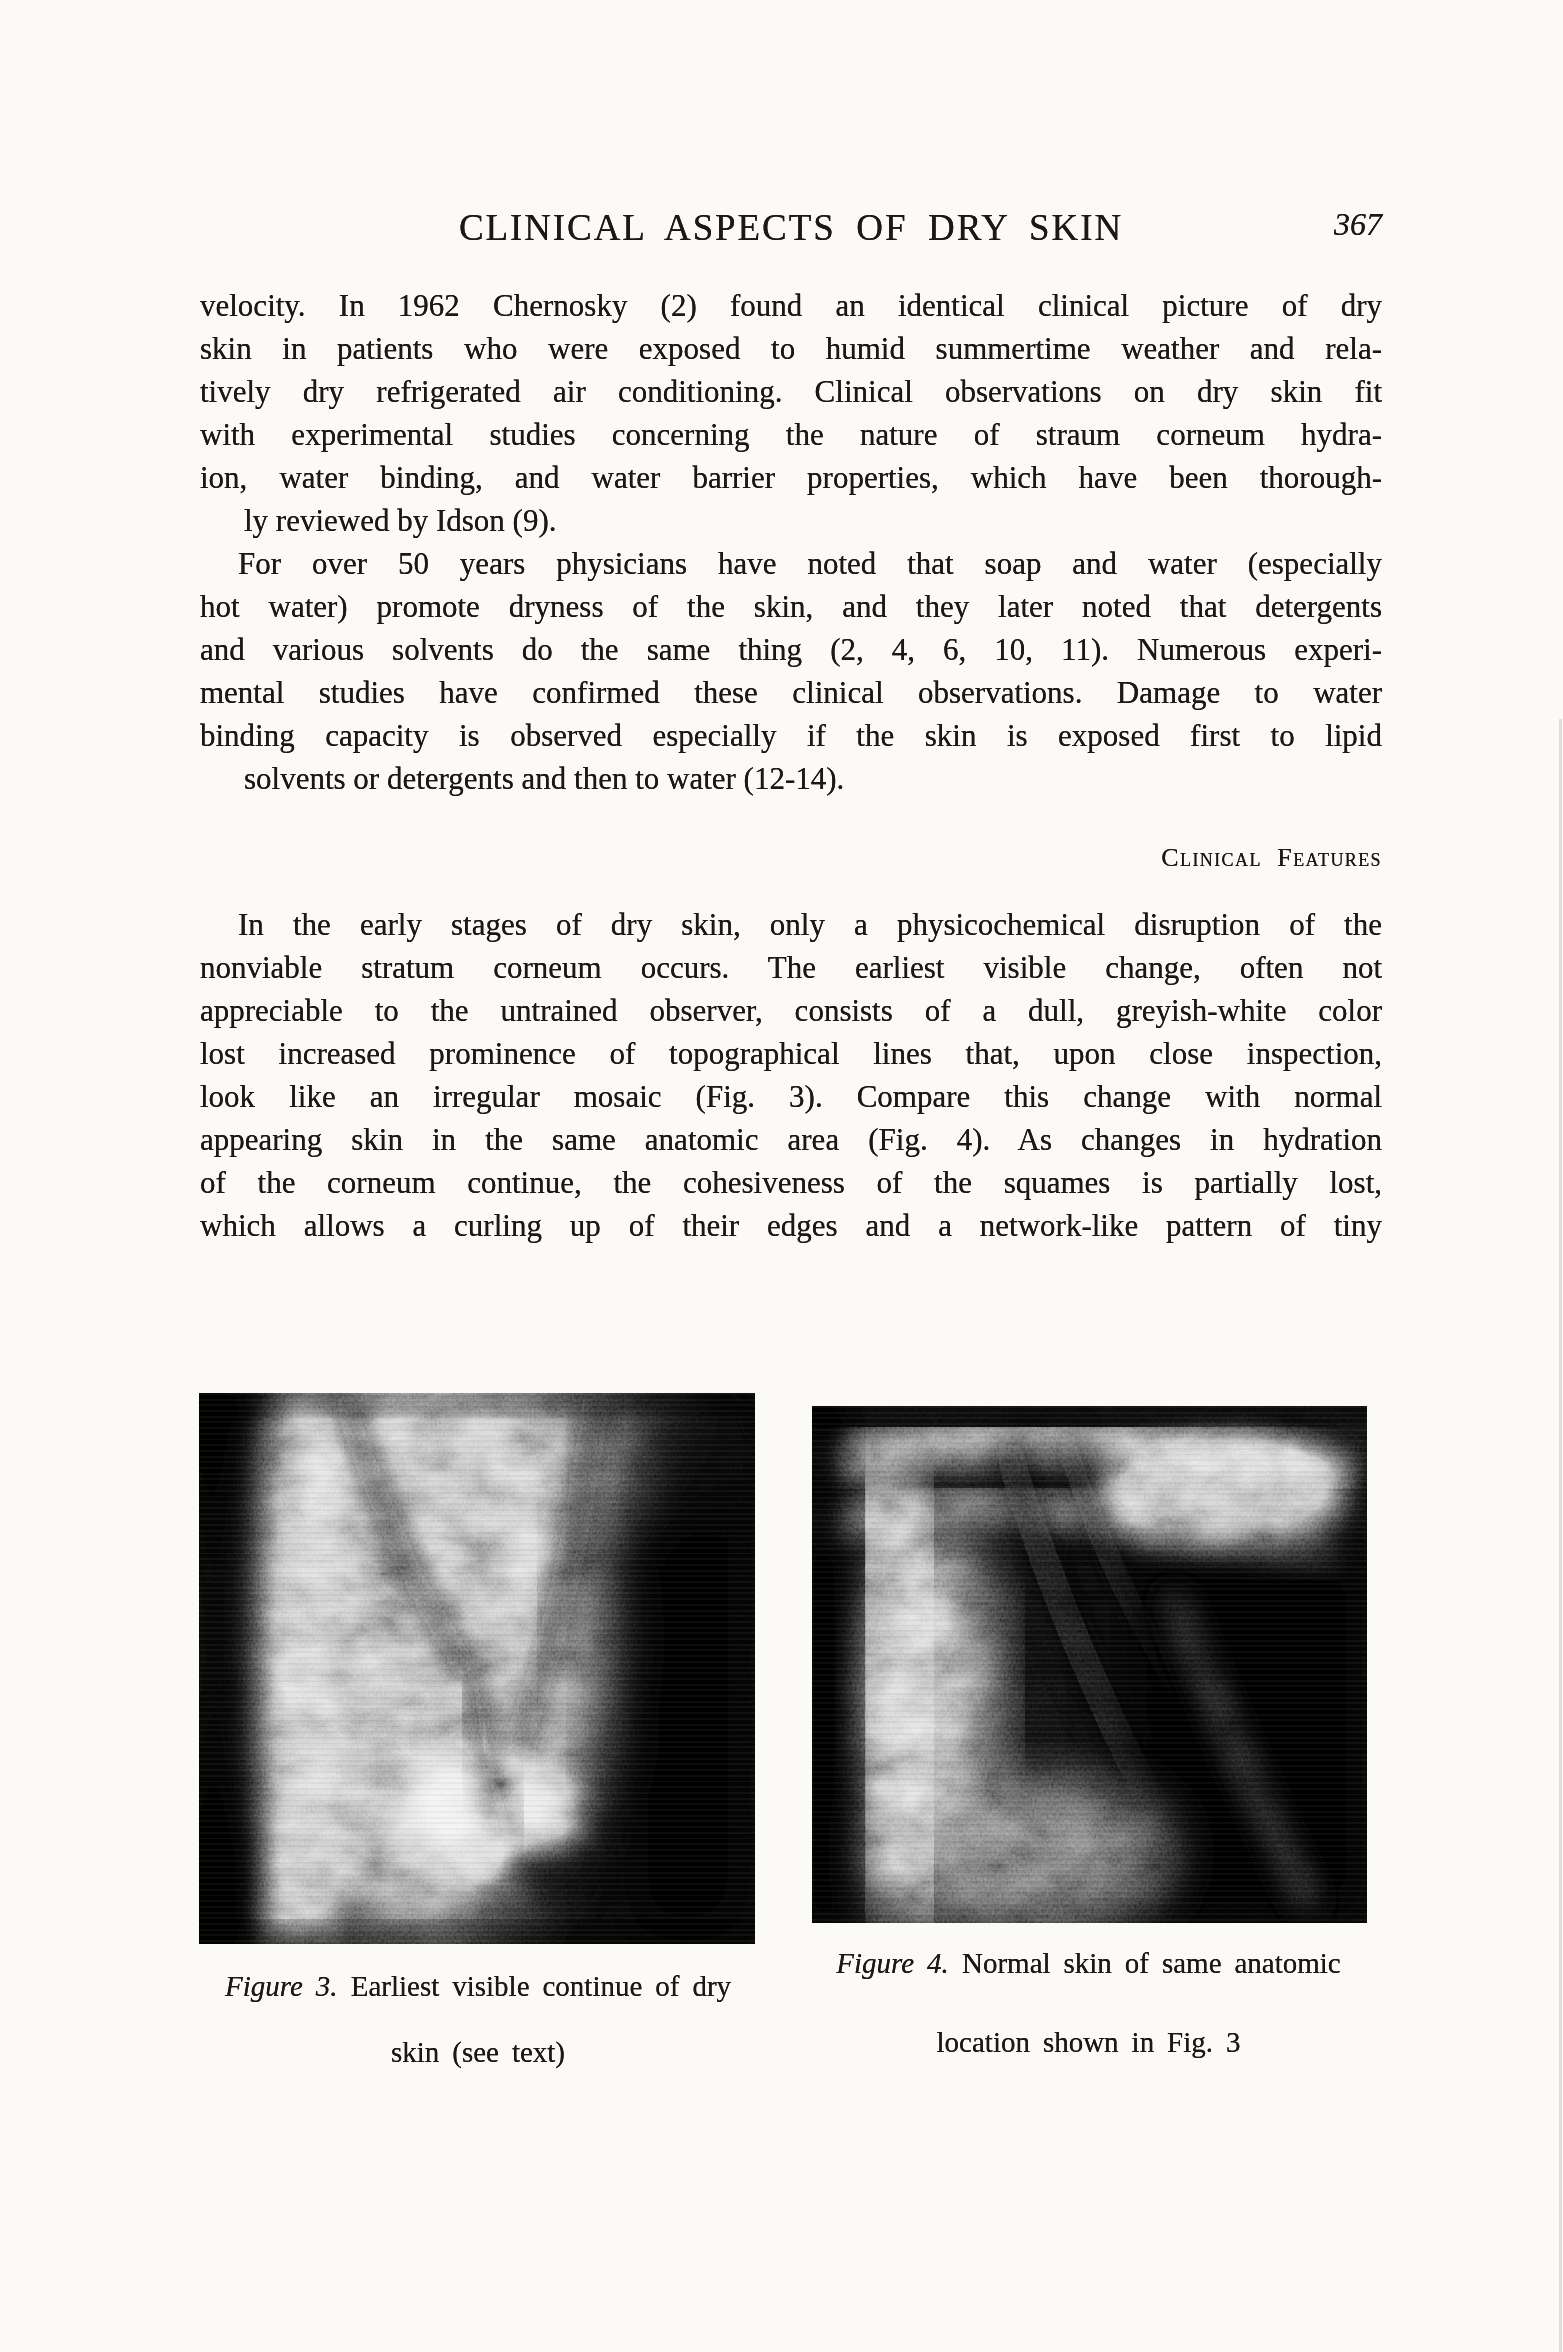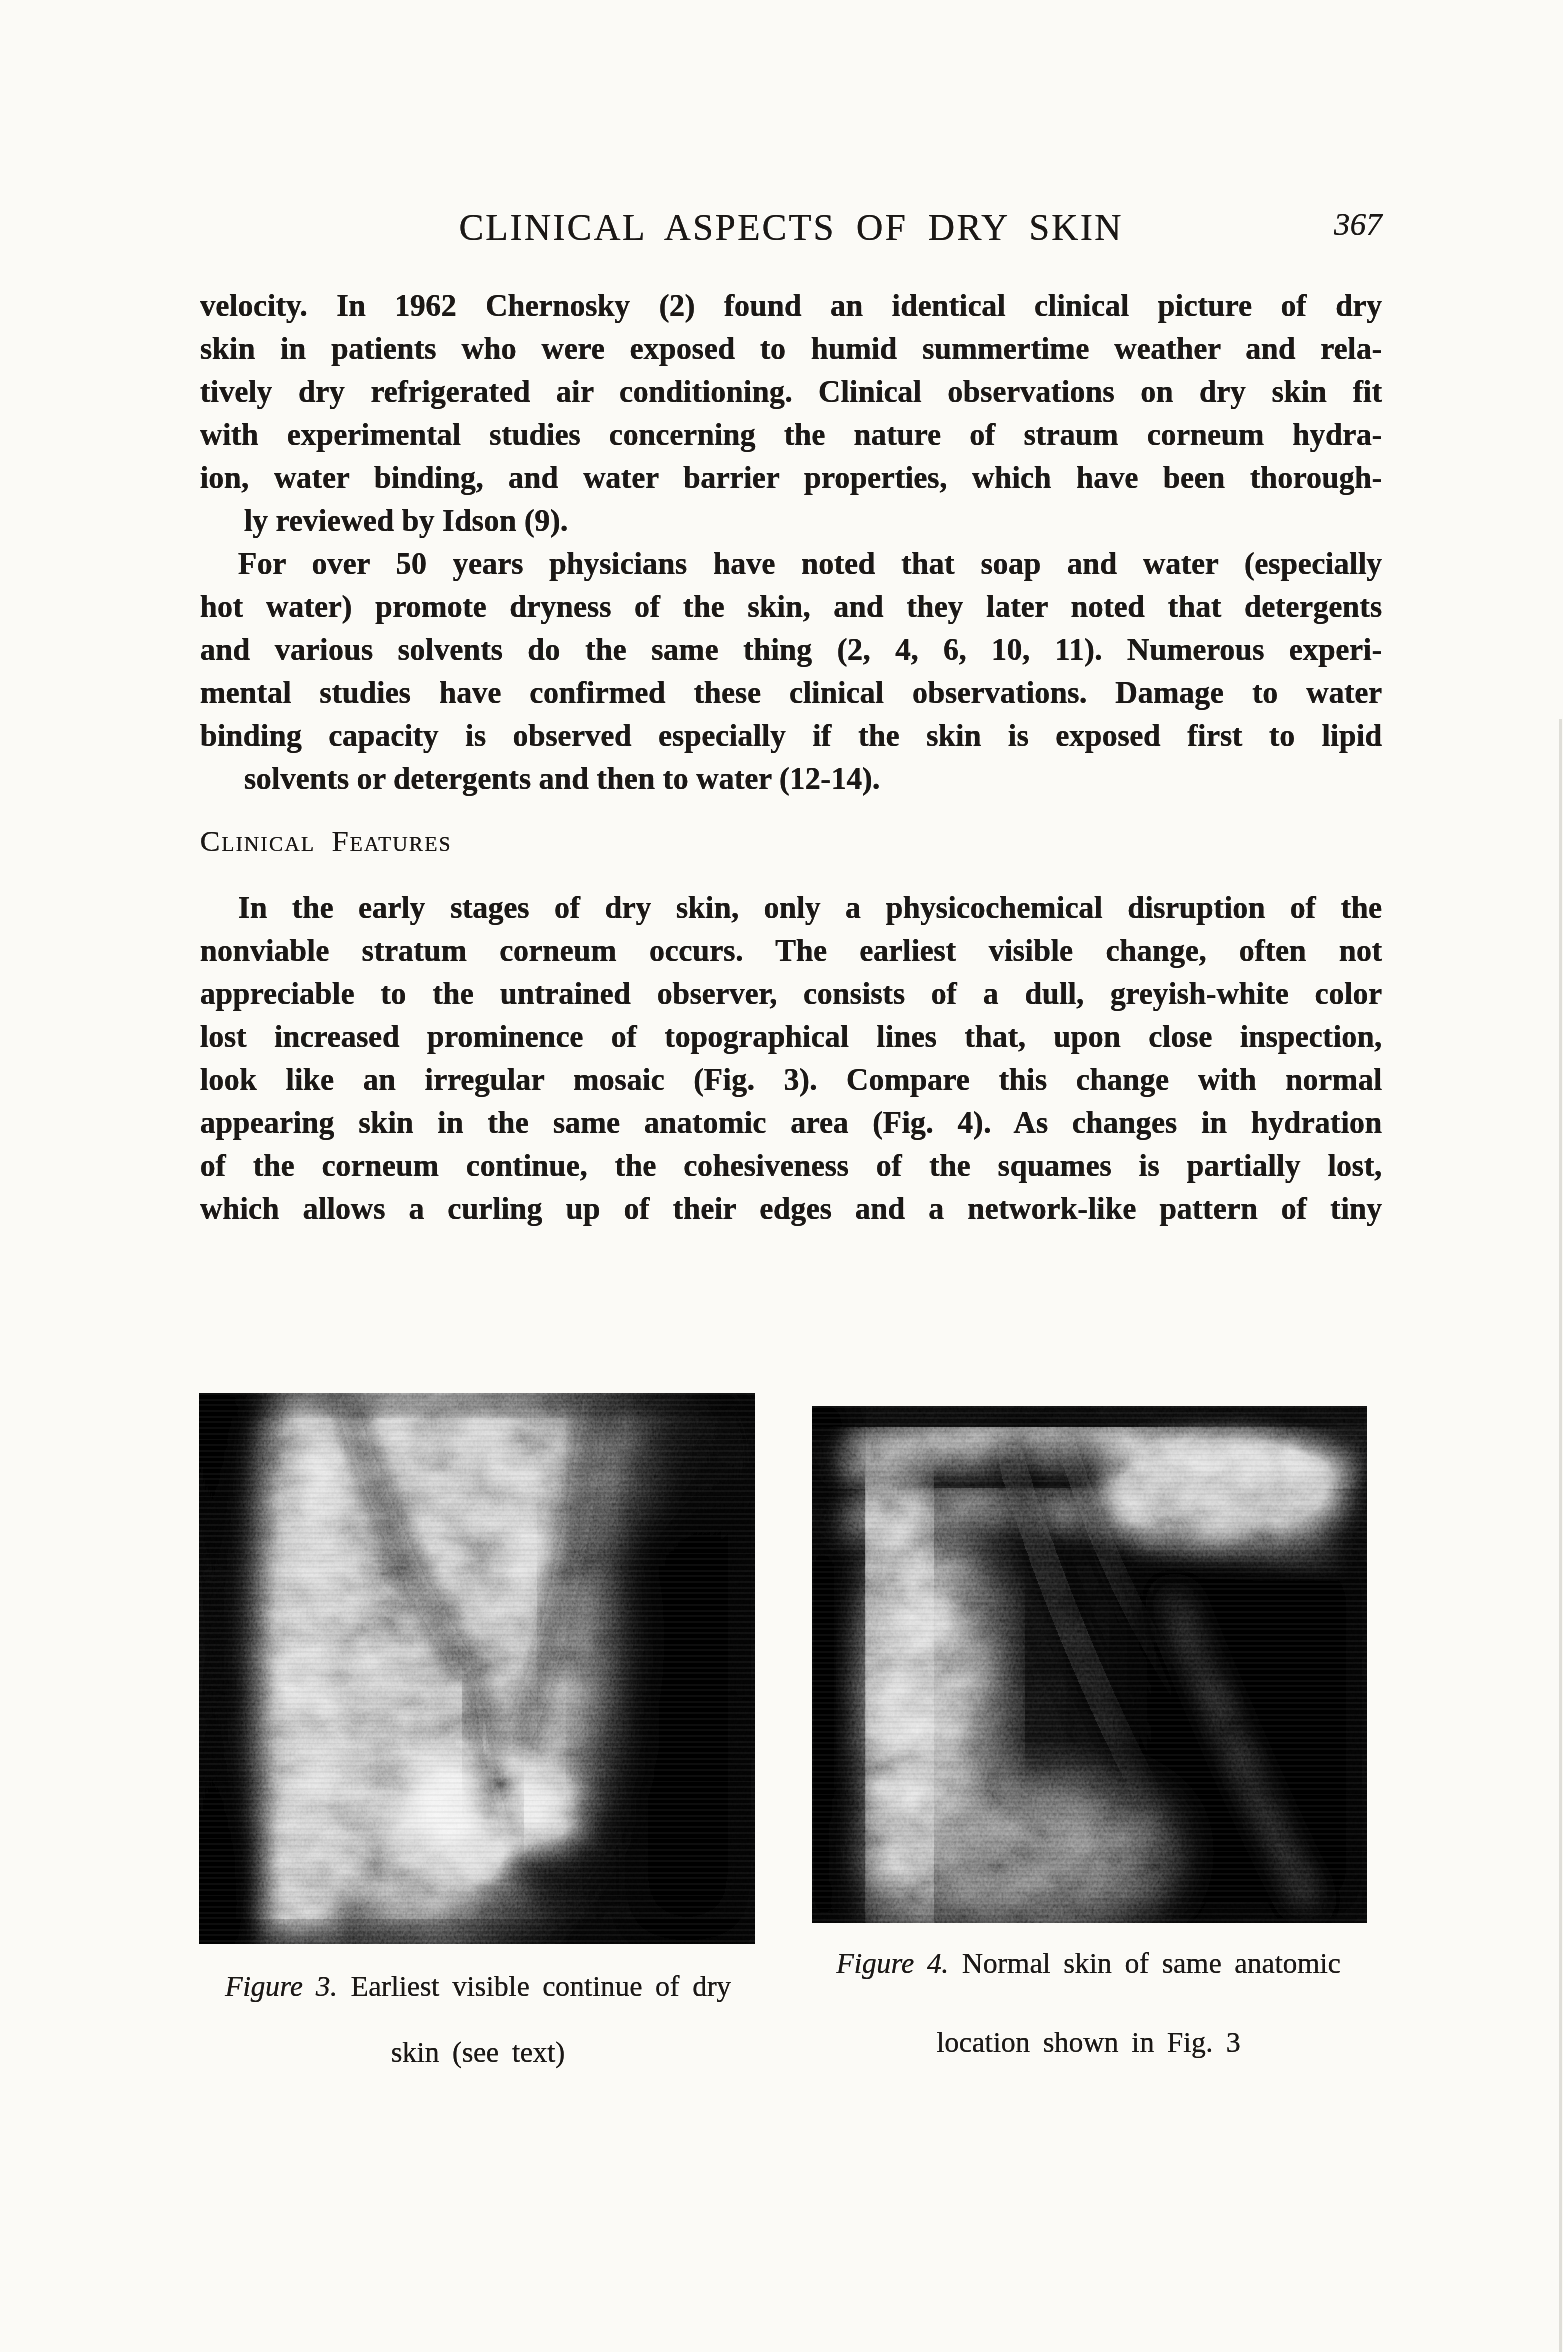--- a/index.html
+++ b/index.html
@@ -22,27 +22,26 @@
     text-shadow:0 0 0.6px currentColor;
     font-style:italic;
   }
   
   .bodycol{position:absolute;left:200px;top:284px;width:1182px;}
   .tline{
     height:43px;line-height:43px;font-size:31px;
     text-align:justify;text-align-last:justify;
     white-space:nowrap;
     text-shadow:0 0 0.5px currentColor;
-    font-weight:bold;
   }
   .tline.pend{text-align-last:left;margin-left:44px;}
   .tline.first{padding-left:38px;}
   .sect{
-    height:43px;line-height:43px;margin-top:19px;margin-bottom:24px;
-    text-align:left;font-variant:small-caps;font-size:30px;
+    height:43px;line-height:43px;margin-top:36px;margin-bottom:24px;
+    text-align:right;font-variant:small-caps;font-size:26px;
     letter-spacing:1.4px;word-spacing:7.6px;
     text-shadow:0 0 0.6px currentColor;
   }
   
   .photo{position:absolute;background:#050505;overflow:hidden;}
   .photo svg{position:absolute;left:0;top:0;width:100%;height:100%;isolation:isolate;}
   .photo::after{
     content:"";position:absolute;inset:0;
     background:repeating-linear-gradient(180deg, rgba(255,255,255,0.05) 0 1.9px, rgba(0,0,0,0.04) 1.9px 3.8px, rgba(255,255,255,0) 3.8px 5.7px);
     pointer-events:none;

